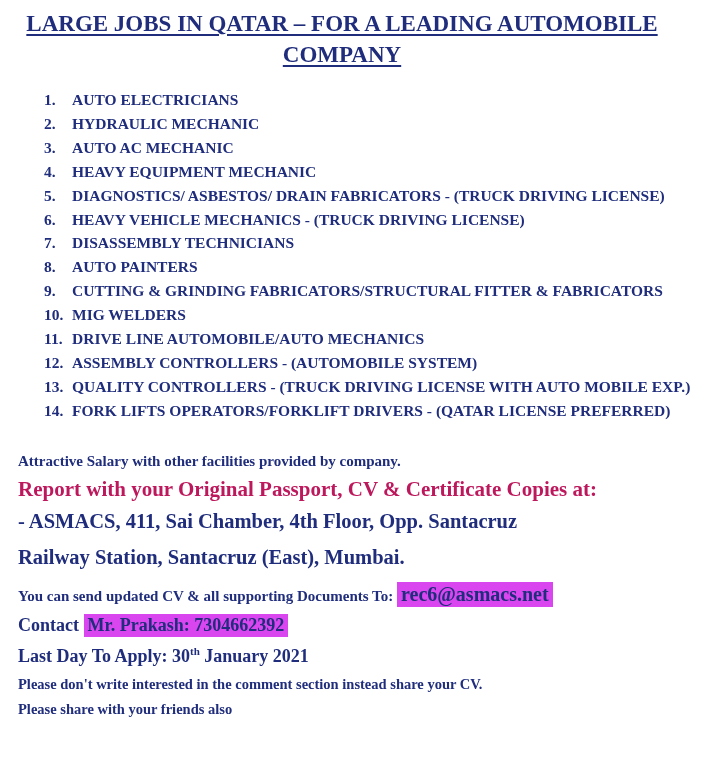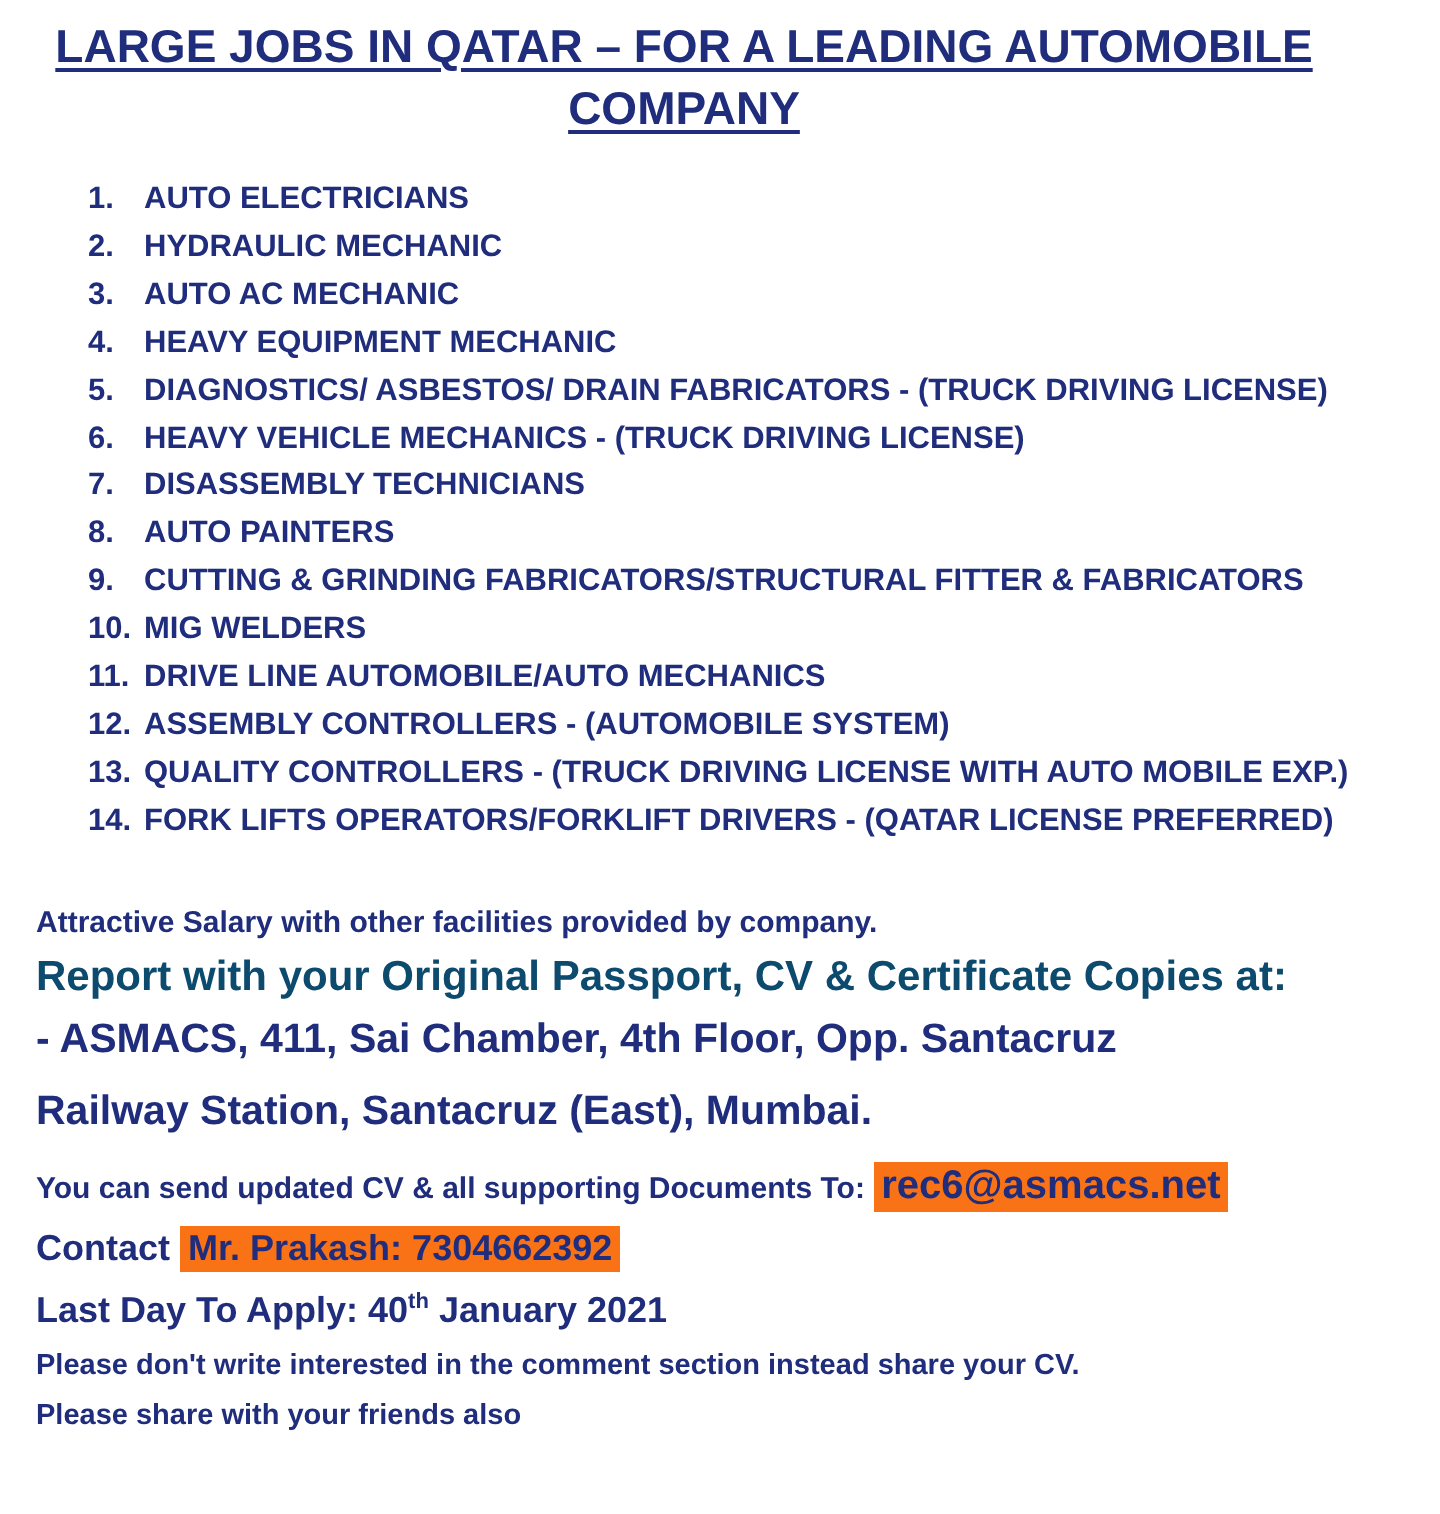--- a/index.html
+++ b/index.html
@@ -13,20 +13,21 @@
     font-family: "Liberation Sans", sans-serif;
     font-weight: bold;
     color: #1f2d7c;
     overflow: hidden;
   }
   .page {
     width: 684px;
     height: 757px;
     box-sizing: border-box;
     padding: 6px 16px 0 16px;
+    font-family: Liberation Serif, serif;
   }
   .title {
     text-align: center;
     font-size: 23px;
     line-height: 31px;
     margin: 2px 0 0 0;
   }
   .title .t-line {
     text-decoration: underline;
     text-underline-offset: 3px;
@@ -50,35 +51,35 @@
   ol.positions li::before {
     content: counter(pos) ".";
     display: inline-block;
     width: 28px;
   }
   .salary-note {
     font-size: 15px;
     margin: 30px 0 0 2px;
   }
   .report-line {
-    color: #0c4a6e;
+    color: #be185d;
     font-size: 21px;
     margin: 7px 0 0 2px;
   }
   .address-line {
     font-size: 20.5px;
     line-height: 34px;
     margin: 2px 0 0 2px;
   }
   .cv-line {
     font-size: 15px;
     margin: 9px 0 0 2px;
   }
   .hl {
-    background: #f97316;
+    background: #d946ef;
     padding: 1px 4px 2px 4px;
   }
   .email {
     font-size: 20px;
   }
   .contact-line {
     font-size: 18px;
     margin: 9px 0 0 2px;
   }
   .contact-line .hl {
@@ -139,19 +140,19 @@
 
   <div class="cv-line">
     <span>You can send updated CV &amp; all supporting Documents To: </span><span class="hl email">rec6@asmacs.net</span>
   </div>
 
   <div class="contact-line">
     <span>Contact </span><span class="hl">Mr. Prakash: 7304662392</span>
   </div>
 
   <div class="lastday-line">
-    <span>Last Day To Apply: 40</span><sup>th</sup><span> January 2021</span>
+    <span>Last Day To Apply: 30</span><sup>th</sup><span> January 2021</span>
   </div>
 
   <div class="note first">Please don't write interested in the comment section instead share your CV.</div>
   <div class="note">Please share with your friends also</div>
 
 </div>
 
 </body></html>

